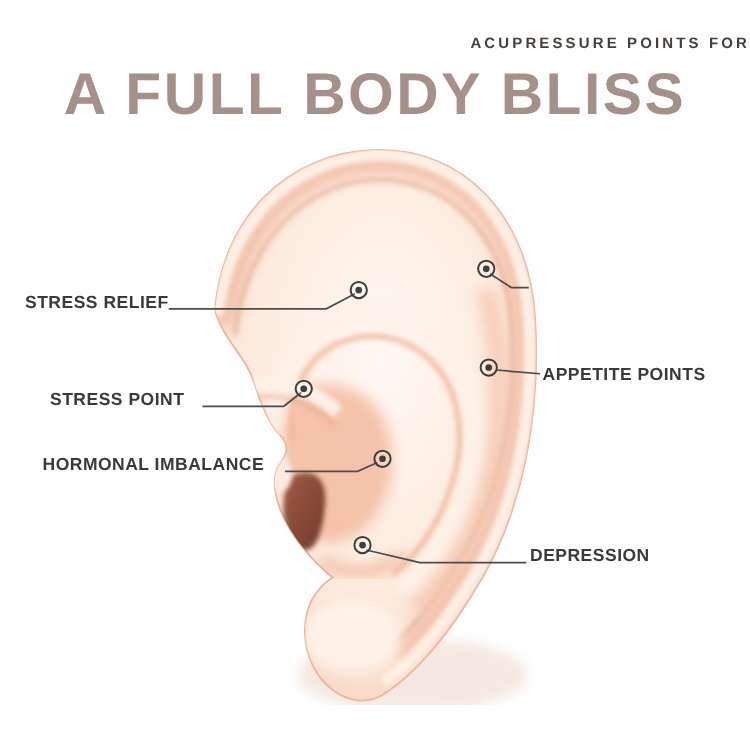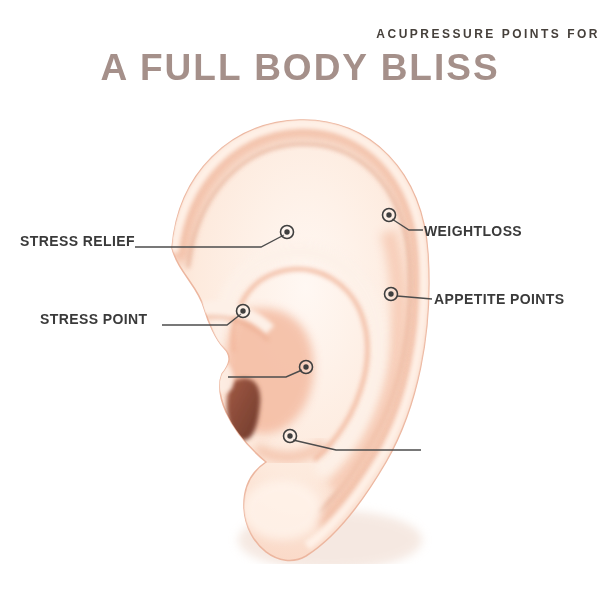--- a/index.html
+++ b/index.html
@@ -6,21 +6,21 @@
   .canvas {
     position:relative; width:600px; height:600px; background:#ffffff;
     overflow:hidden; font-family:"Liberation Sans", sans-serif;
   }
   .title {
     position:absolute; top:27px; left:0; width:100%; text-align:right;
     font-size:12px; font-weight:700; letter-spacing:2.5px; color:#46403b;
   }
   .subtitle {
     position:absolute; top:47px; left:0; width:100%; text-align:center;
-    font-size:37px; font-weight:800; letter-spacing:2px; color:#a5908a;
+    font-size:47px; font-weight:800; letter-spacing:2px; color:#a5908a;
   }
   .ear { position:absolute; left:160px; top:112px; width:276px; height:452px; }
   .overlay { position:absolute; left:0; top:0; width:600px; height:600px; }
   .pt-label {
     position:absolute; font-size:14px; font-weight:700; letter-spacing:.4px;
     color:#3a3a3a; white-space:nowrap;
   }
   .lbl-stress     { left:20px;  top:233px; }
   .lbl-hunger     { left:40px;  top:311px; }
   .lbl-hormonal   { left:34px;  top:363px; }
@@ -132,16 +132,17 @@
       <circle cx="306" cy="367" r="2.7" fill="#3f3f3f"></circle>
     </g>
     <g>
       <circle cx="290" cy="436" r="6.5" fill="#ffffff" fill-opacity=".2" stroke="#3f3f3f" stroke-width="1.6"></circle>
       <circle cx="290" cy="436" r="2.7" fill="#3f3f3f"></circle>
     </g>
   </svg>
 
   <div class="pt-label lbl-stress">STRESS RELIEF</div>
   <div class="pt-label lbl-hunger">STRESS POINT</div>
-  <div class="pt-label lbl-weightloss">WEIGHTLOSS</div>
+  <div class="pt-label lbl-hormonal">HORMONAL IMBALANCE</div>
   <div class="pt-label lbl-appetite">APPETITE POINTS</div>
+  <div class="pt-label lbl-depression">DEPRESSION</div>
 
 </div>
 
 </body></html>

